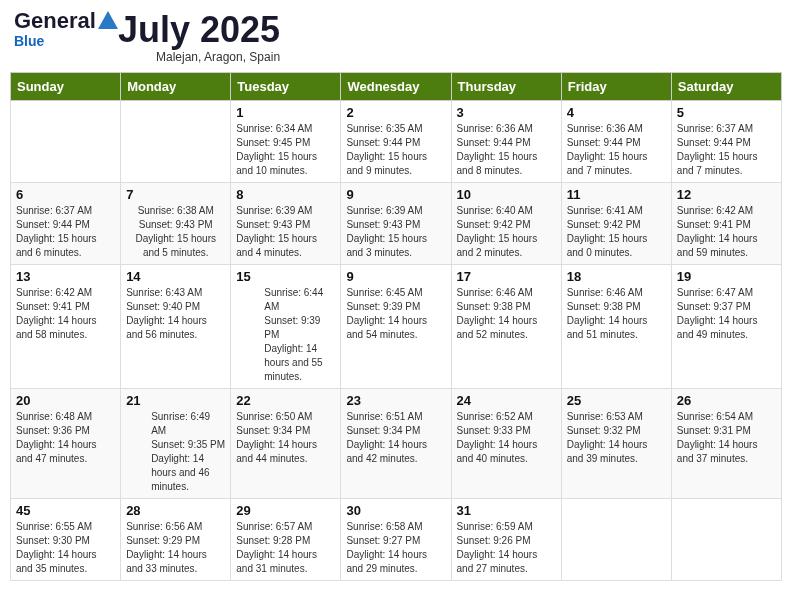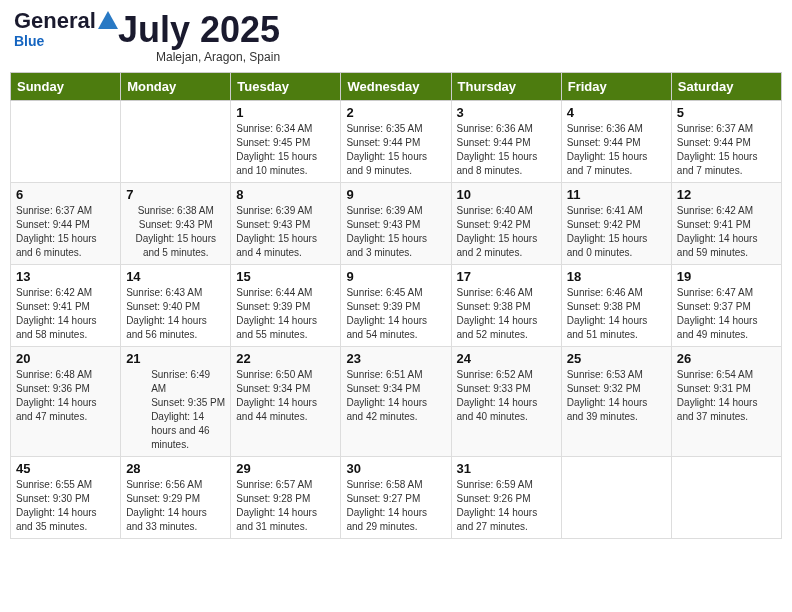--- a/index.html
+++ b/index.html
@@ -214,21 +214,21 @@
 Daylight: 14 hours and 58 minutes.</div>
         </td>
         <td>
           <span class="day-number">14</span>
           <div class="day-info" style="white-space: pre-line;">Sunrise: 6:43 AM
 Sunset: 9:40 PM
 Daylight: 14 hours and 56 minutes.</div>
         </td>
         <td>
           <span class="day-number">15</span>
-          <div class="day-info" style="white-space: pre-line;">Sunrise: 6:44 AM
+          <div class="day-info" style="white-space: pre-line; margin-left: 28px;">Sunrise: 6:44 AM
 Sunset: 9:39 PM
 Daylight: 14 hours and 55 minutes.</div>
         </td>
         <td>
           <span class="day-number">9</span>
           <div class="day-info" style="white-space: pre-line;">Sunrise: 6:45 AM
 Sunset: 9:39 PM
 Daylight: 14 hours and 54 minutes.</div>
         </td>
         <td>

